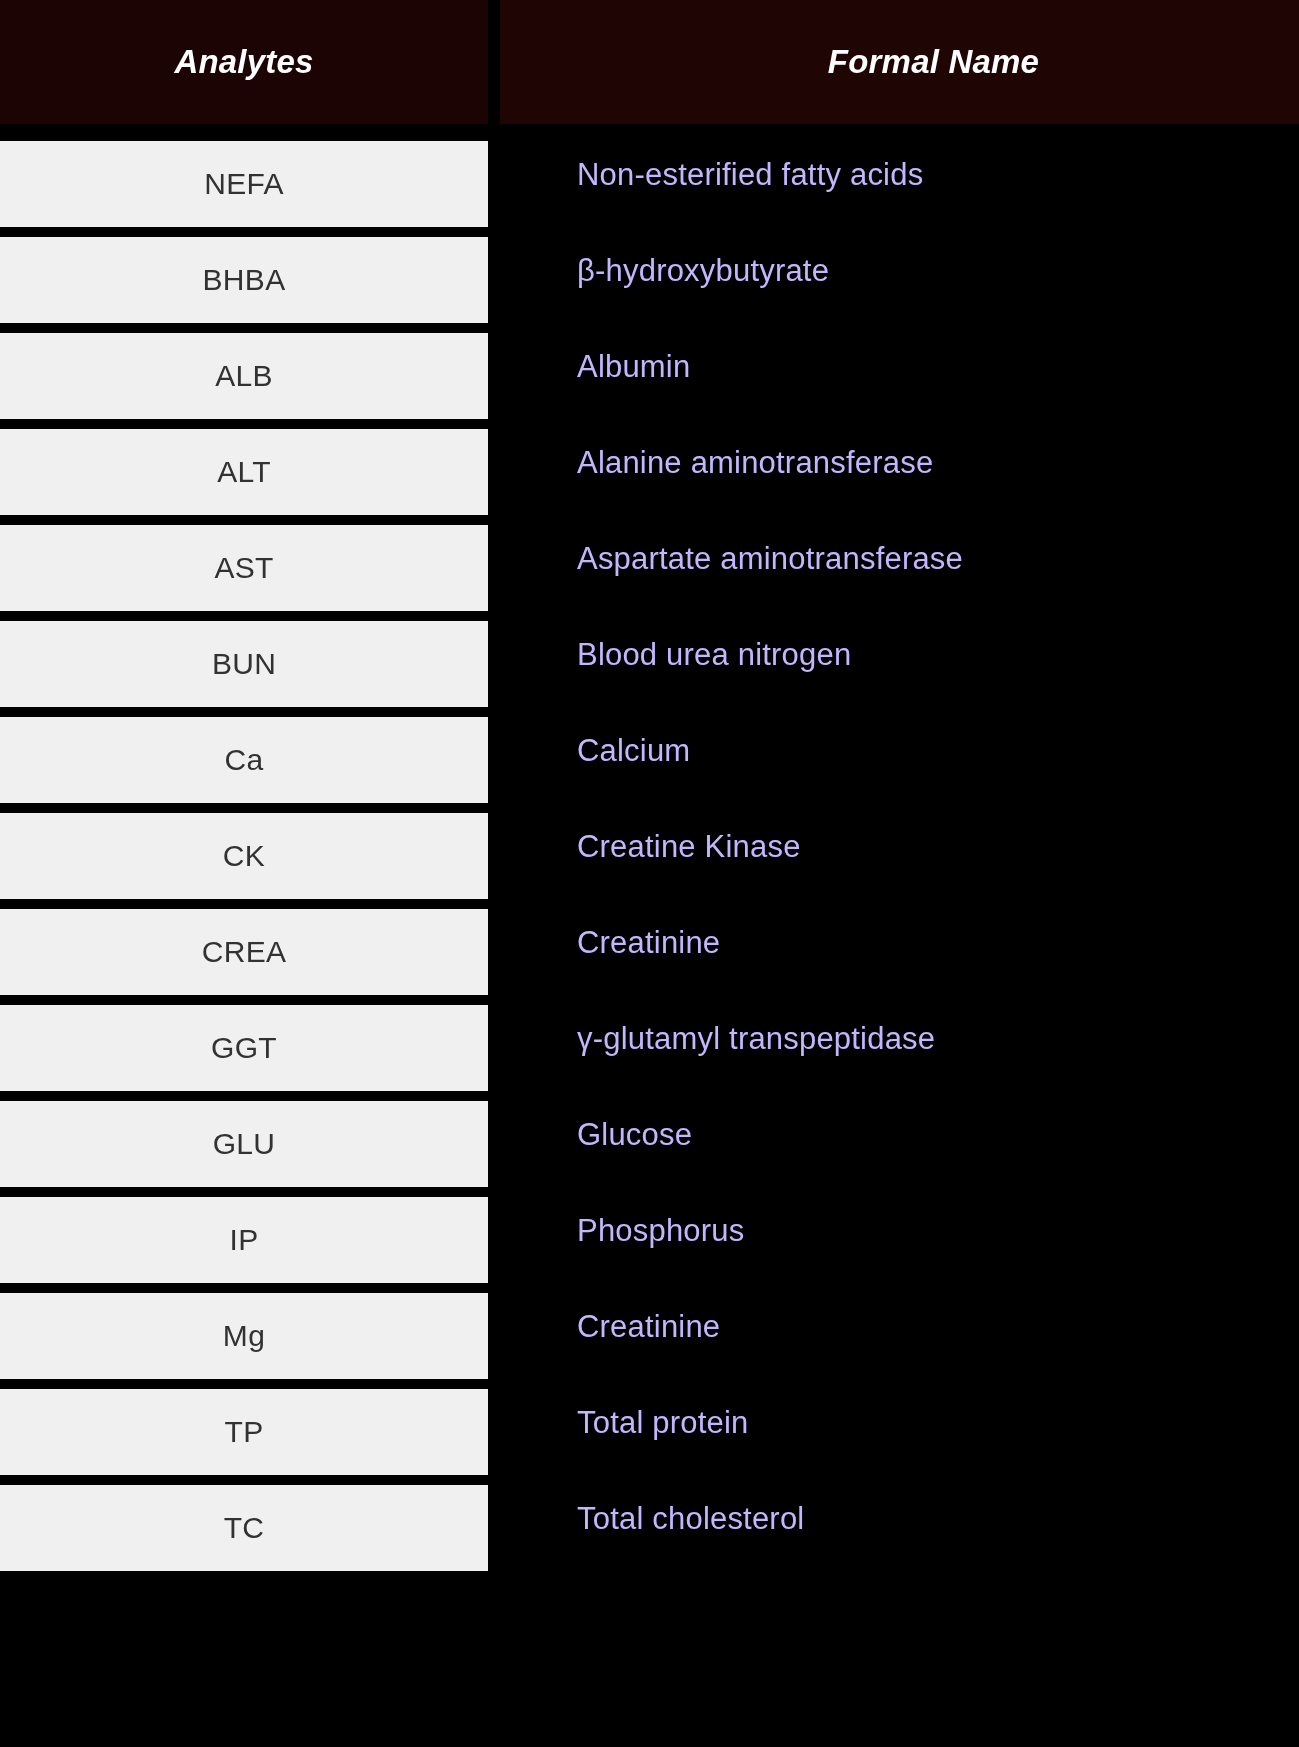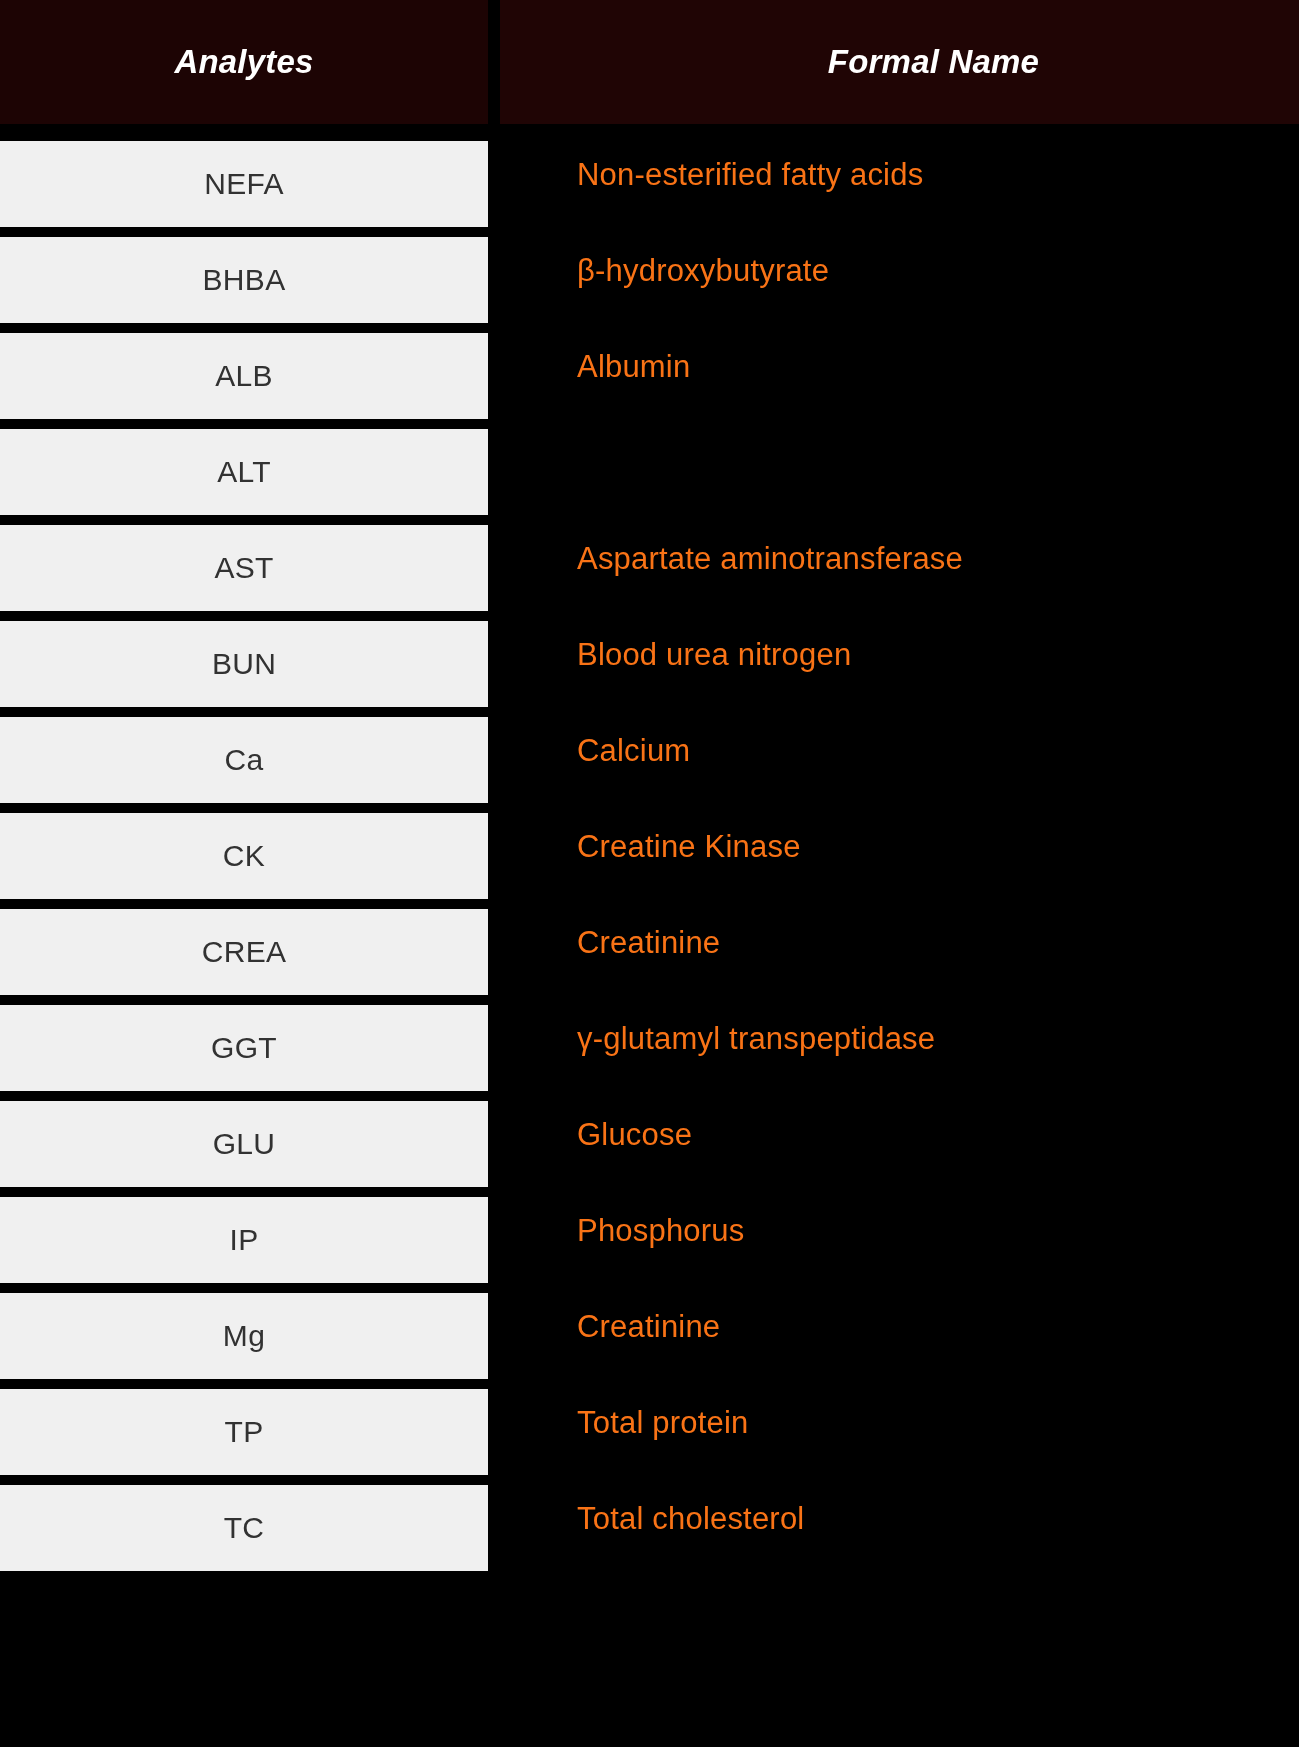--- a/index.html
+++ b/index.html
@@ -117,21 +117,21 @@
     left: 500px;
     width: 799px;
     height: 96px;
     background: #000000;
     display: flex;
     align-items: flex-start;
     justify-content: flex-start;
     padding-top: 16px;
     padding-left: 77px;
     box-sizing: border-box;
-    color: #f97316;
+    color: #c4b5fd;
     font-size: 31px;
     font-weight: 400;
     letter-spacing: 0.2px;
     white-space: nowrap;
   }
 
   
   .column-gap {
     position: absolute;
     top: 0;
@@ -187,20 +187,23 @@
         <div class="cell-formal">
           <span>Albumin</span>
         </div>
       </div>
       <div class="row">
         <div class="cell-analyte">
           <span>ALT</span>
         </div>
         <div class="row-separator"></div>
         <div class="column-gap"></div>
+        <div class="cell-formal">
+          <span>Alanine aminotransferase</span>
+        </div>
       </div>
       <div class="row">
         <div class="cell-analyte">
           <span>AST</span>
         </div>
         <div class="row-separator"></div>
         <div class="column-gap"></div>
         <div class="cell-formal">
           <span>Aspartate aminotransferase</span>
         </div>

